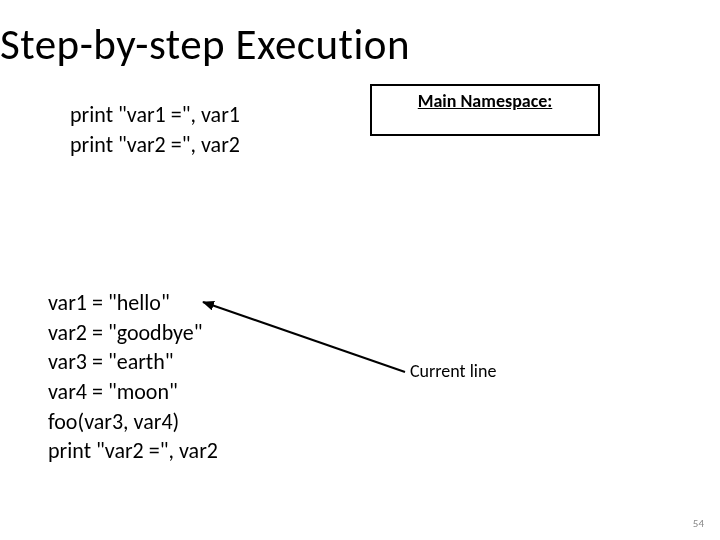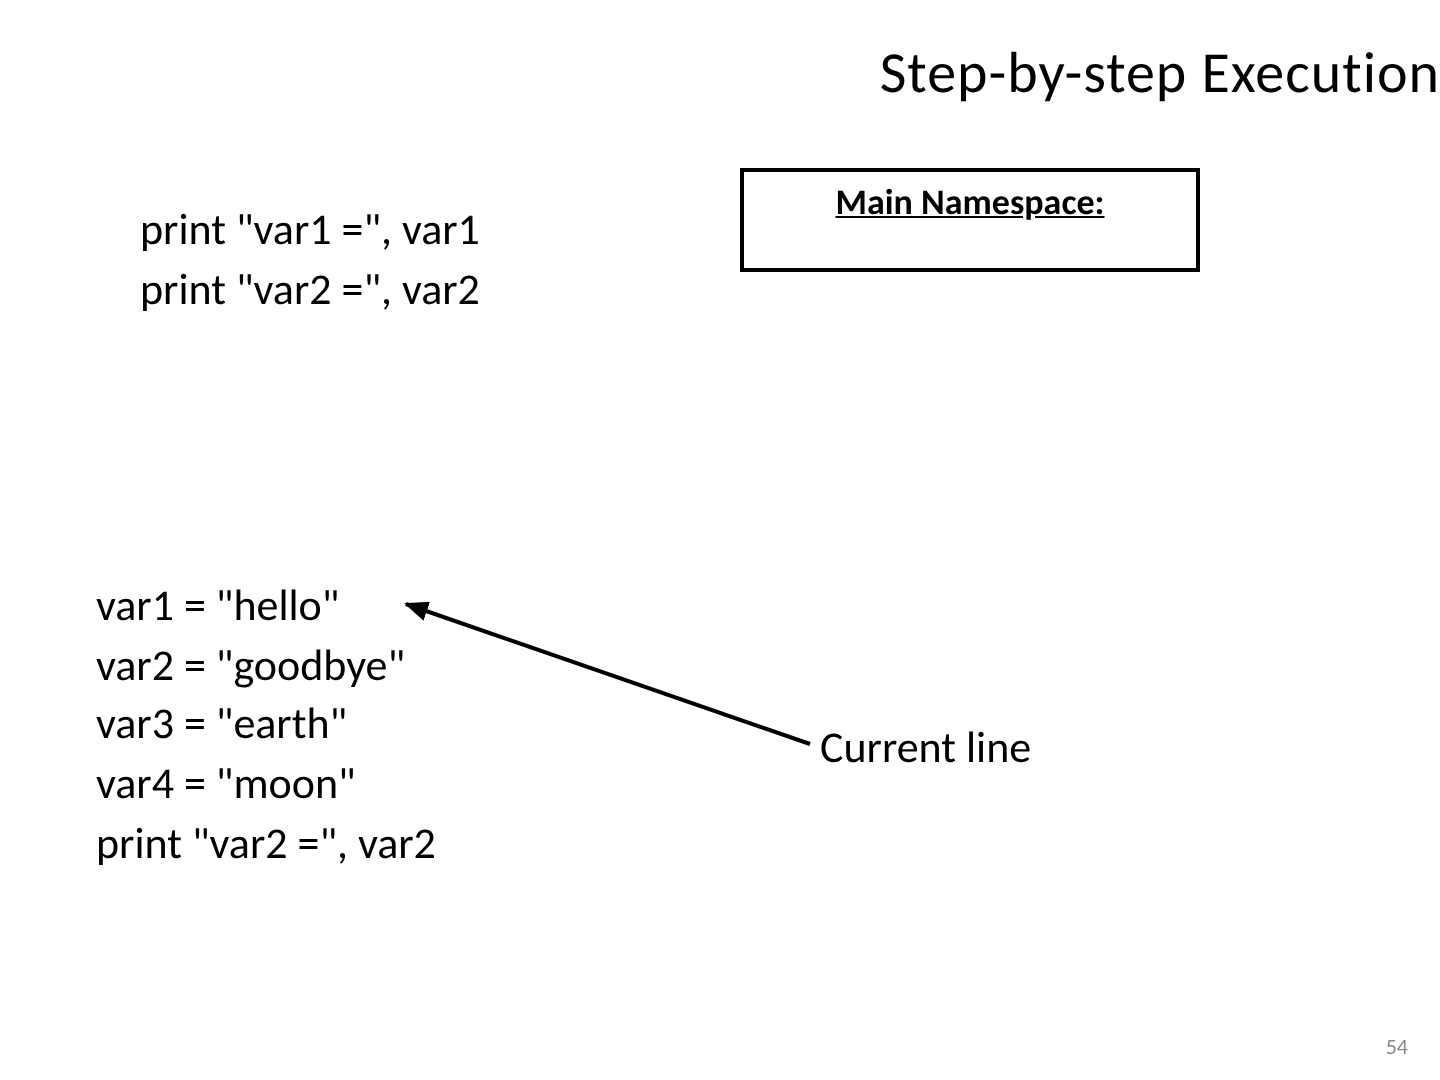--- a/index.html
+++ b/index.html
@@ -16,22 +16,22 @@
   .slide {
     width: 720px;
     height: 540px;
     position: relative;
   }
   .title {
     position: absolute;
     top: 18px;
     left: 0;
     width: 100%;
-    text-align: right;
-    font-size: 29px;
+    text-align: left;
+    font-size: 43px;
     font-weight: 400;
     letter-spacing: 0.5px;
   }
   .code-block {
     position: absolute;
     left: 48px;
     font-size: 22px;
     line-height: 1.35;
   }
   .code-top { top: 100px; }
@@ -48,21 +48,21 @@
     padding-top: 4px;
     text-align: center;
     font-size: 18px;
     font-weight: 700;
     text-decoration: underline;
   }
   .current-label {
     position: absolute;
     top: 360px;
     left: 410px;
-    font-size: 22px;
+    font-size: 18px;
   }
   .page-num {
     position: absolute;
     bottom: 10px;
     right: 16px;
     font-size: 11px;
     color: #888;
     margin-top: 44px;
   }
   .arrow-svg {
@@ -84,20 +84,21 @@
   <div class="code-block code-top">
     <div class="indent">print "var1 =", var1</div>
     <div class="indent">print "var2 =", var2</div>
   </div>
 
   <div class="code-block code-bottom">
     <div>var1 = "hello"</div>
     <div>var2 = "goodbye"</div>
     <div>var3 = "earth"</div>
     <div>var4 = "moon"</div>
+    <div>foo(var3, var4)</div>
     <div>print "var2 =", var2</div>
   </div>
 
   <div class="ns-box">
     <span>Main Namespace:</span>
   </div>
 
   <div class="current-label">Current line</div>
 
   <svg class="arrow-svg" viewBox="0 0 720 540">

